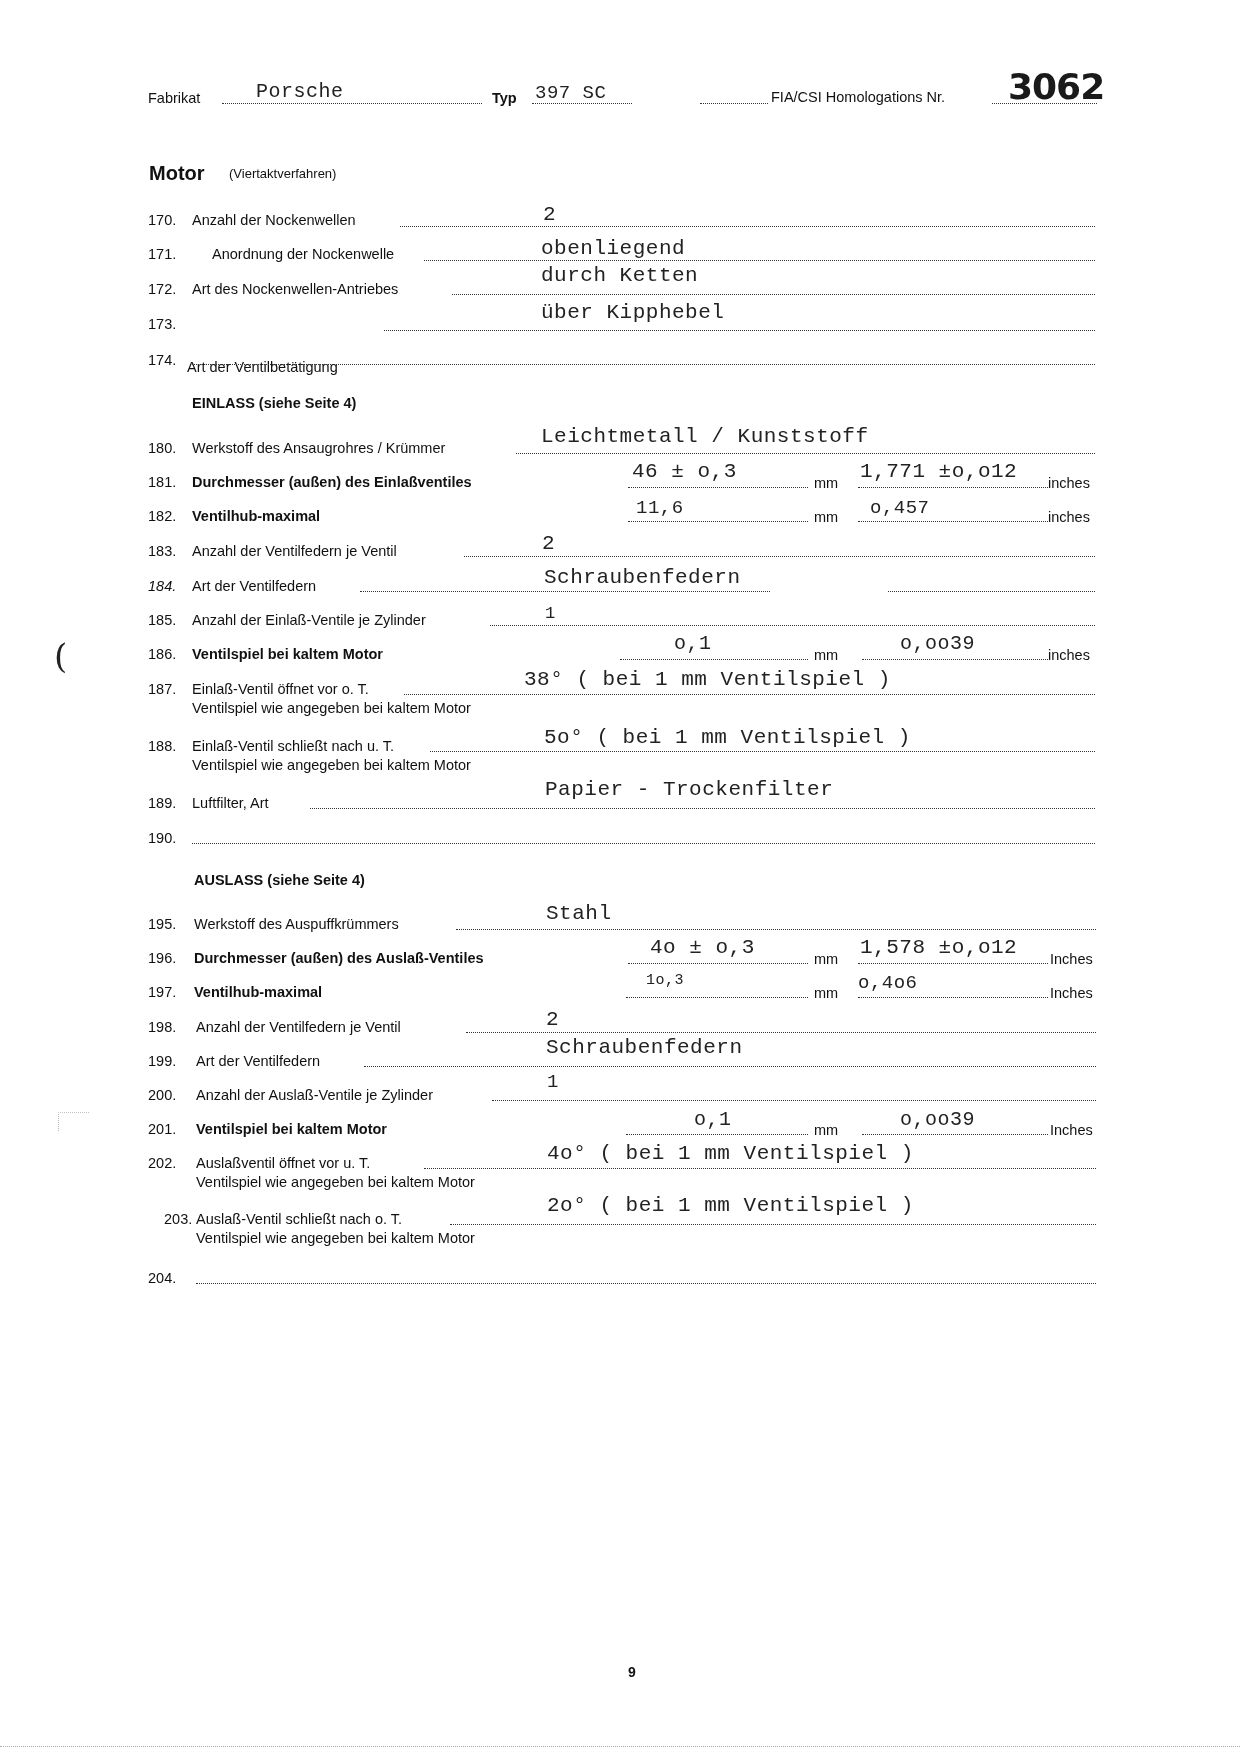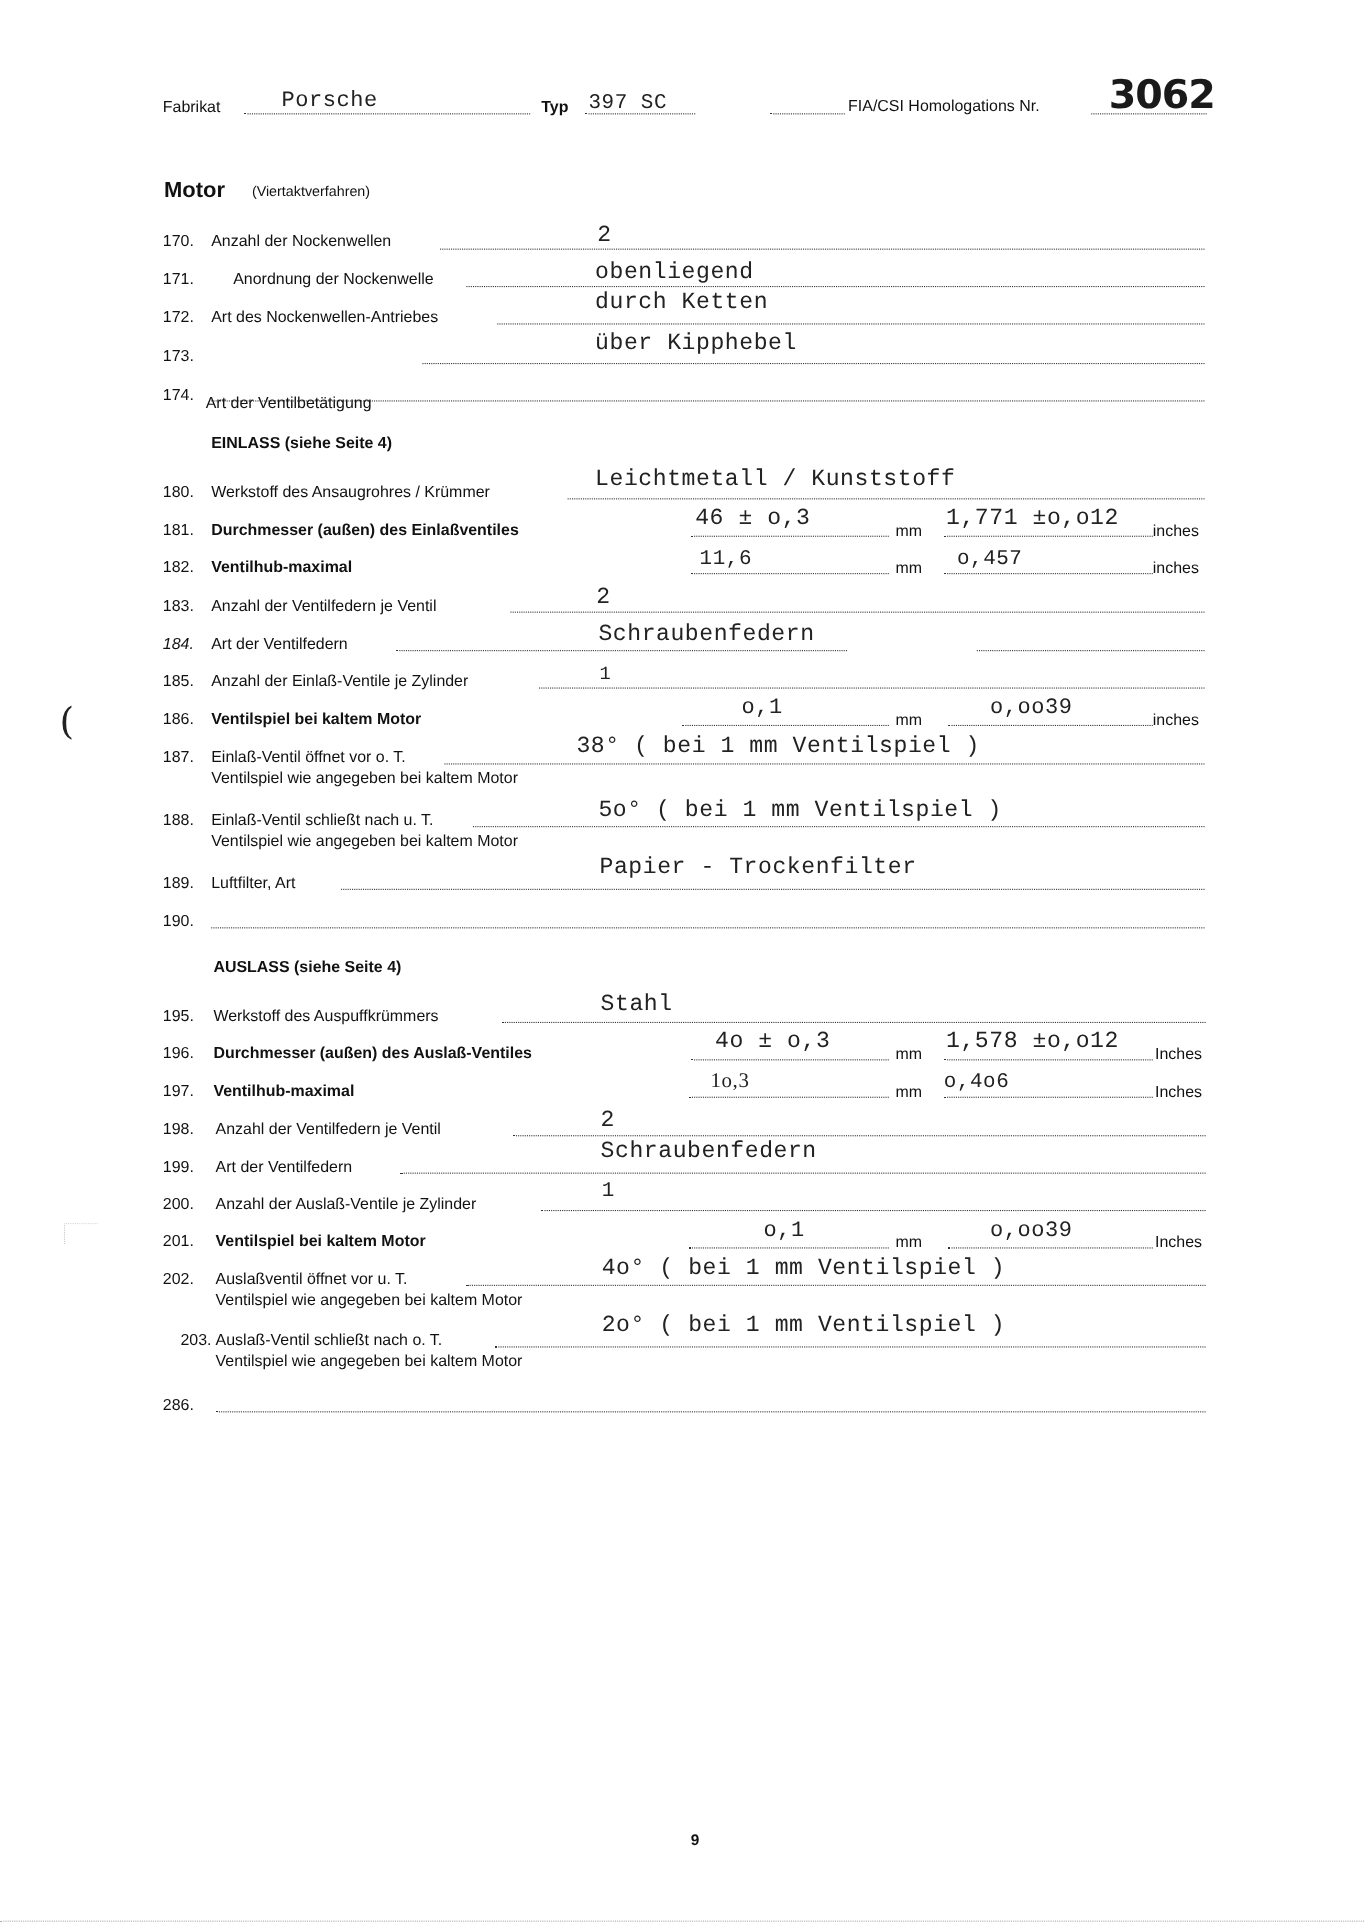--- a/index.html
+++ b/index.html
@@ -181,21 +181,21 @@
   <span class="unit" style="left:814px;top:951px;">mm</span>
   <div class="dots" style="left:858px;top:963px;width:190px;"></div>
   <span class="val" style="left:860px;top:936px;">1,578 ±o,o12</span>
   <span class="unit" style="left:1050px;top:951px;">Inches</span>
 </div>
 
 <div>
   <span class="num" style="left:148px;top:984px;">197.</span>
   <span class="lbl bold" style="left:194px;top:984px;">Ventilhub-maximal</span>
   <div class="dots" style="left:626px;top:997px;width:182px;"></div>
-  <span class="val" style="left:646px;top:972px;font-size:19px;font-family:Liberation Serif, serif;">1o,3</span>
+  <span class="val" style="left:646px;top:972px;font-size:15px;">1o,3</span>
   <span class="unit" style="left:814px;top:985px;">mm</span>
   <div class="dots" style="left:858px;top:997px;width:190px;"></div>
   <span class="val" style="left:858px;top:972px;font-size:19px;">o,4o6</span>
   <span class="unit" style="left:1050px;top:985px;">Inches</span>
 </div>
 
 <div>
   <span class="num" style="left:148px;top:1019px;">198.</span>
   <span class="lbl" style="left:196px;top:1019px;">Anzahl der Ventilfedern je Ventil</span>
   <div class="dots" style="left:466px;top:1032px;width:630px;"></div>
@@ -237,21 +237,21 @@
 
 <div>
   <span class="num" style="left:148px;top:1211px;margin-left:16px;">203.</span>
   <span class="lbl" style="left:196px;top:1211px;">Auslaß-Ventil schließt nach o. T.</span>
   <div class="dots" style="left:450px;top:1224px;width:646px;"></div>
   <span class="val" style="left:547px;top:1194px;">2o° ( bei 1 mm Ventilspiel )</span>
   <span class="sub" style="left:196px;top:1230px;">Ventilspiel wie angegeben bei kaltem Motor</span>
 </div>
 
 <div>
-  <span class="num" style="left:148px;top:1270px;">286.</span>
+  <span class="num" style="left:148px;top:1270px;">204.</span>
   <div class="dots" style="left:196px;top:1283px;width:900px;"></div>
 </div>
 
 <span class="abs" style="left:54px;top:636px;font-size:34px;font-family:'DejaVu Serif', serif;font-weight:300;color:#222;">(</span>
 <div class="abs" style="left:58px;top:1112px;width:30px;height:18px;border-left:1px dotted #888;border-top:1px dotted #999;opacity:.6;"></div>
 
 <span class="abs sans bold" style="left:628px;top:1664px;font-size:14px;">9</span>
 <div class="dots" style="left:0;top:1746px;width:1240px;border-bottom:1.5px dotted #aaa;"></div>
 
 </body></html>

